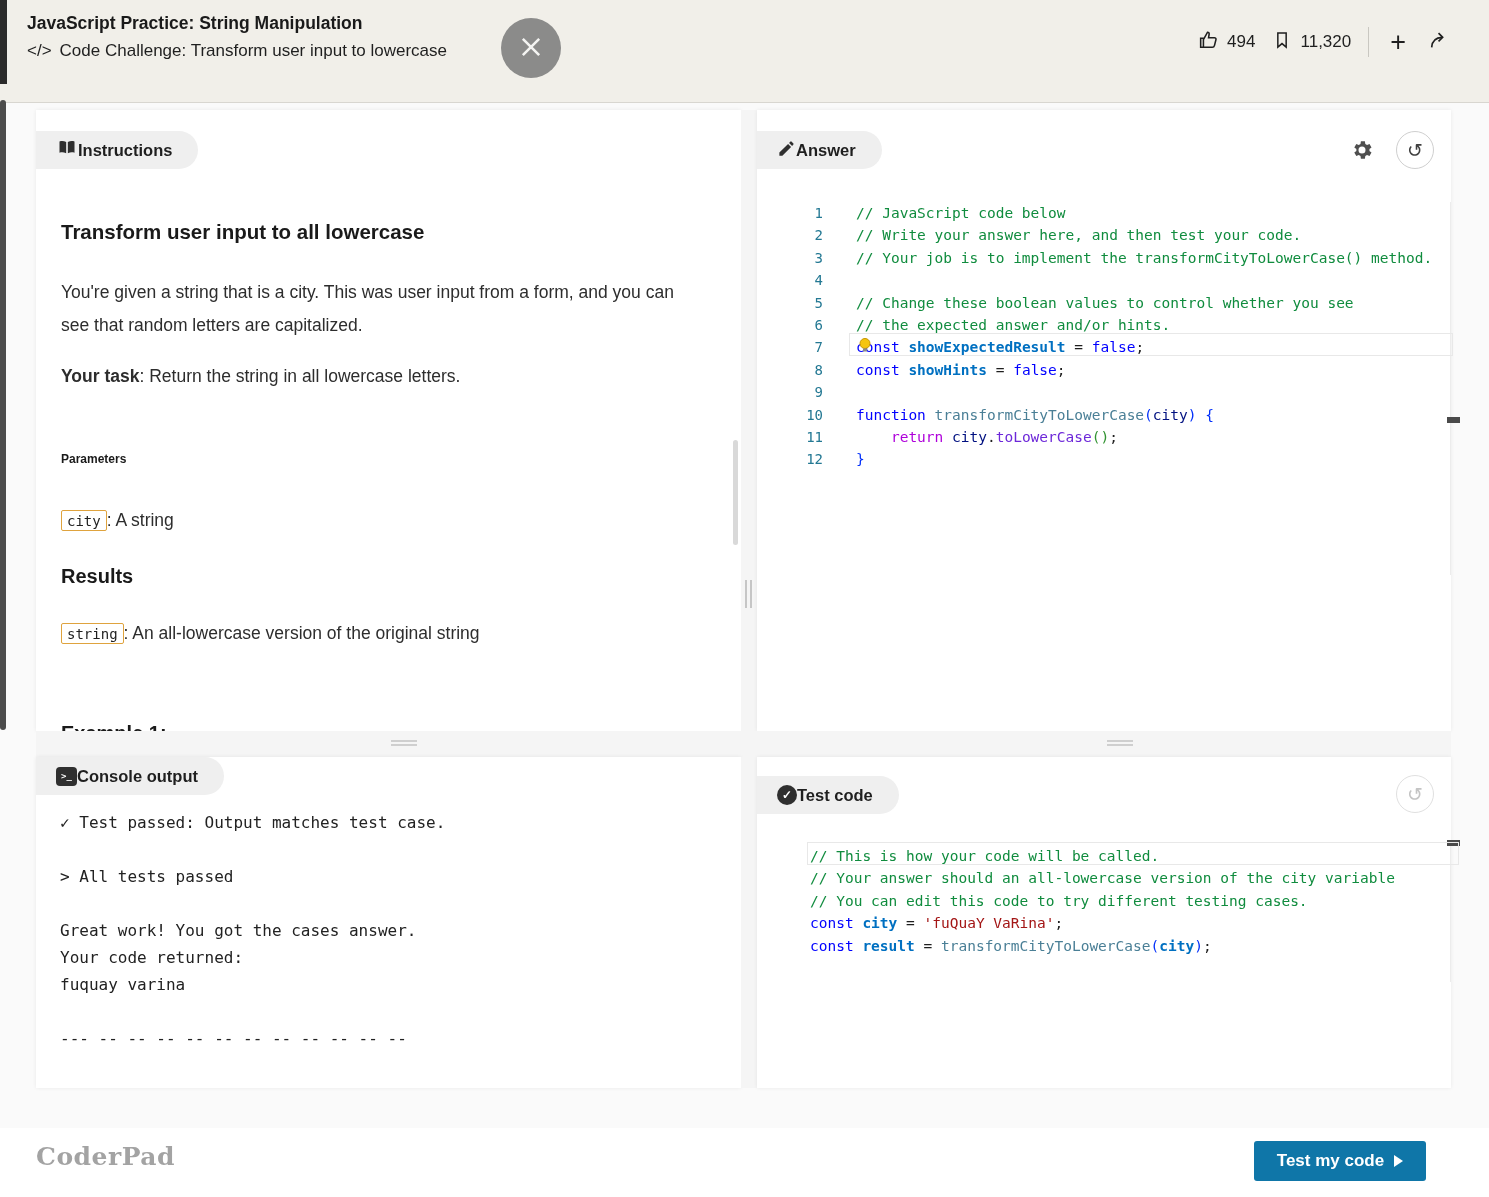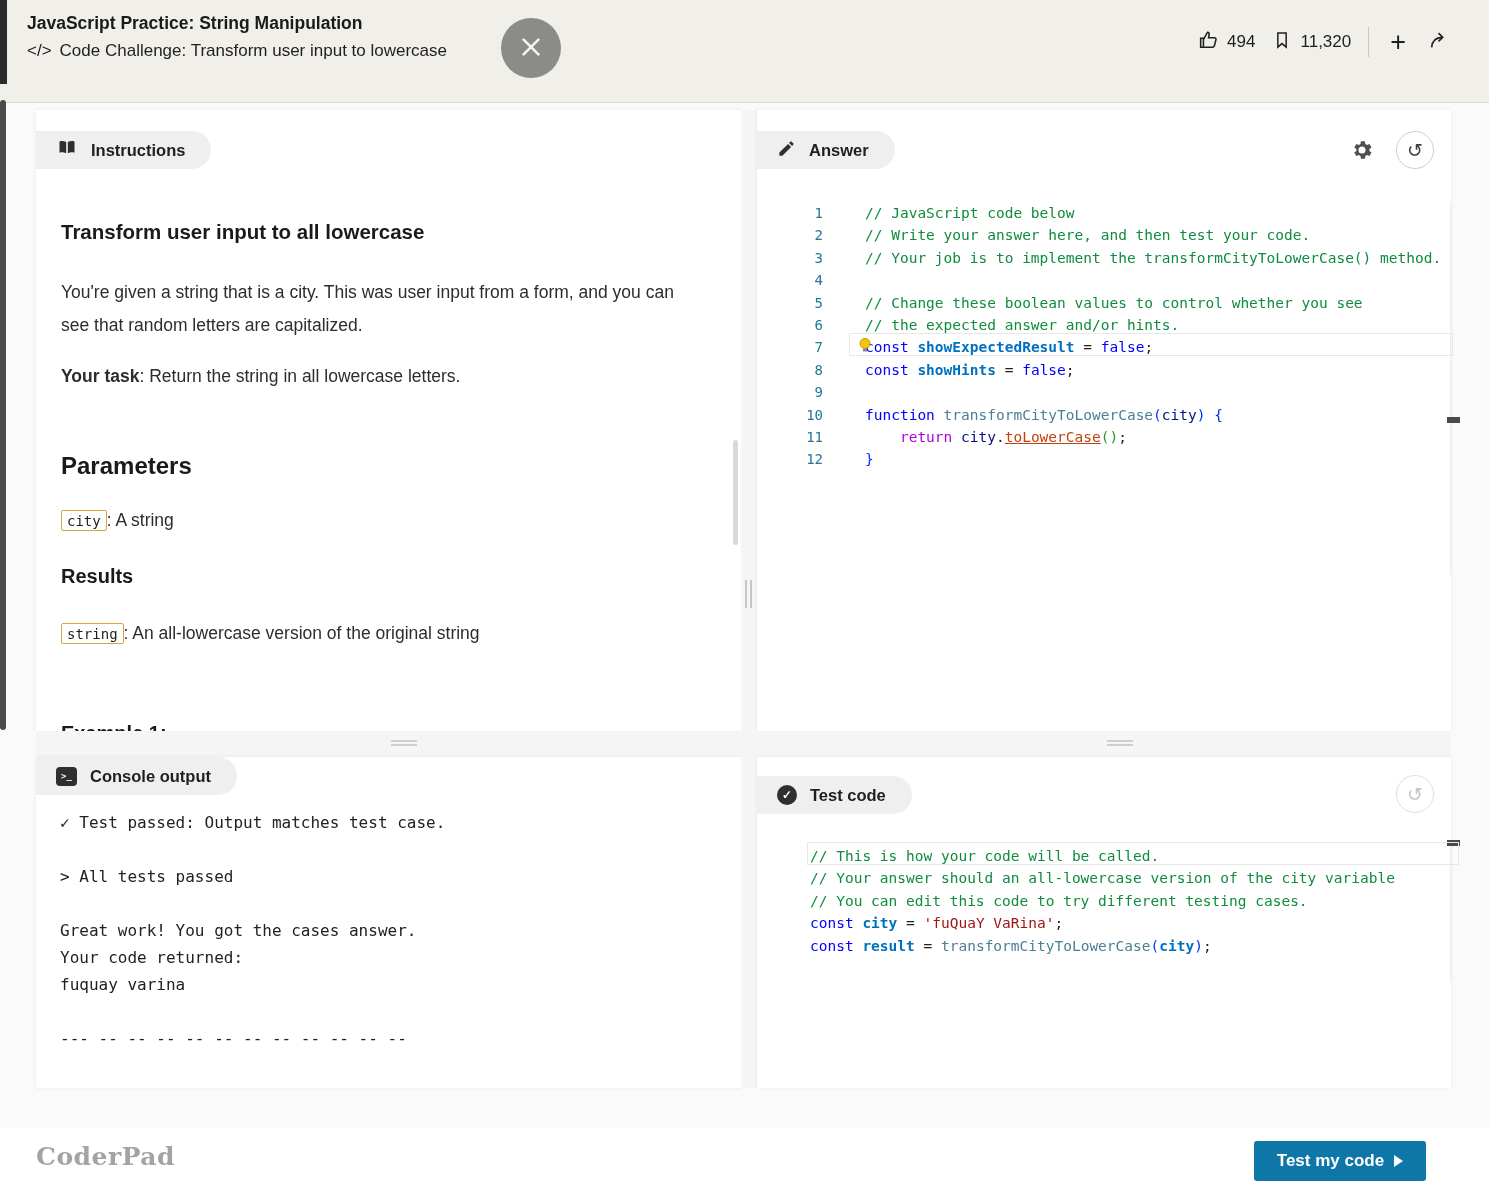--- a/index.html
+++ b/index.html
@@ -29,45 +29,45 @@
   .vhandle span { width:2px; height:28px; background:#c6c6c6; display:block; }
   .hdivider { position:absolute; left:36px; top:731px; width:1415px; height:26px; background:#f5f5f5; }
   .hhandle { position:absolute; top:9px; display:flex; flex-direction:column; gap:2px; }
   .hhandle span { width:26px; height:2px; background:#cfcfcf; display:block; }
   
   .panel { position:absolute; background:#fff; box-shadow:0 0 4px rgba(0,0,0,0.07); }
   #instructions { left:36px; top:110px; width:705px; height:621px; overflow:hidden; }
   #answer { left:757px; top:110px; width:694px; height:621px; }
   #console { left:36px; top:757px; width:705px; height:331px; overflow:hidden; }
   #testcode { left:757px; top:757px; width:694px; height:331px; }
-  .tab { position:absolute; left:0; height:38px; display:inline-flex; align-items:center; gap:13px;
+  .tab { position:absolute; left:0; height:38px; display:inline-flex; align-items:center; 
     padding:0 26px 0 20px; background:#efefef; border-radius:0 19px 19px 0;
     font-size:16.5px; font-weight:600; color:#1f1f1f; cursor:pointer; white-space:nowrap; }
   
   .ins-h1 { position:absolute; left:25px; top:110px; font-size:20.5px; font-weight:bold; color:#1a1a1a; }
   .ins-p { position:absolute; left:25px; top:166px; width:640px; font-size:17.5px; line-height:33px; color:#2d2d2d; }
   .ins-task { position:absolute; left:25px; top:256px; font-size:17.5px; color:#2d2d2d; }
-  .ins-h2a { position:absolute; left:25px; top:342px; font-size:24px; font-weight:bold; color:#1a1a1a; }
+  .ins-h2a { position:absolute; left:25px; top:342px; font-size:12px; font-weight:bold; color:#1a1a1a; }
   .ins-param { position:absolute; left:25px; top:400px; font-size:17.5px; color:#2d2d2d; }
   .ins-h2b { position:absolute; left:25px; top:455px; font-size:20px; font-weight:bold; color:#1a1a1a; }
   .ins-result { position:absolute; left:25px; top:513px; font-size:17.5px; color:#2d2d2d; }
   .ins-h2c { position:absolute; left:25px; top:612px; font-size:20px; font-weight:bold; color:#1a1a1a; }
   .chip { font-family:"DejaVu Sans Mono", monospace; font-size:14px; border:1px solid #dfa33e;
     padding:2px 5px 1px; border-radius:2px; color:#1f1f1f; background:#fff; }
   .ins-scroll { position:absolute; right:3px; top:330px; width:5px; height:105px; background:#d9d9d9; border-radius:3px; }
   
   .gear-btn { position:absolute; right:77px; top:28px; }
   .reset-btn { position:absolute; right:17px; top:21px; width:38px; height:38px; border-radius:50%;
     border:1px solid #cfcfcf; background:#fff; cursor:pointer; font-size:19px; color:#3f3f3f;
     display:flex; align-items:center; justify-content:center; }
   .reset-btn.disabled { border-color:#e0e0e0; color:#c4c4c4; }
   .editor { position:absolute; left:0; top:92px; right:0; font-family:"DejaVu Sans Mono", monospace; font-size:14.5px; }
   .ed-row { display:flex; height:22.4px; line-height:22.4px; position:relative; z-index:2; }
   .ln { width:66px; text-align:right; color:#237893; font-size:14px; flex:none; }
-  .code { margin-left:42px; white-space:pre;text-align:center; }
+  .code { margin-left:33px; white-space:pre;text-align:center; }
   .curline-box { position:absolute; left:92px; top:223px; width:604px; height:23px;
     border:1px solid #e8e8e8; z-index:1; }
   .bulb { position:absolute; left:101px; top:227px; z-index:3; }
   .ed-vline { position:absolute; left:693px; top:92px; width:1px; height:373px; background:#ececec; }
   .ed-marker { position:absolute; left:690px; top:307px; width:13px; height:6px; background:#4a4a4a; }
   
   .con-lines { position:absolute; left:24px; top:52px; font-family:"DejaVu Sans Mono", monospace;
     font-size:16px; color:#222; }
   .con-line { height:27px; line-height:27px; white-space:pre; }
   .term-icon { width:21px; height:19px; background:#2f2f2f; border-radius:4px; color:#fff;
@@ -78,21 +78,21 @@
   
   .editor2 { position:absolute; left:53px; top:88px; font-family:"DejaVu Sans Mono", monospace; font-size:14.5px; }
   .ed2-row { height:22.4px; line-height:22.4px; white-space:pre; position:relative; z-index:2; }
   .curline-box2 { position:absolute; left:50px; top:85px; width:652px; height:23px; border:1px solid #e8e8e8; z-index:1; }
   .ed2-vline { position:absolute; left:693px; top:85px; width:1px; height:140px; background:#ececec; }
   .ed2-marker { position:absolute; left:690px; top:83px; width:13px; height:6px; background:#4a4a4a; }
   
   .tok-com { color:#108c3e; } .tok-kw { color:#0000ff; } .tok-var { color:#0070c1; font-weight:bold; }
   .tok-val { color:#0000ff; } .tok-fn { color:#4a7f96; } .tok-param { color:#001080; }
   .tok-pb { color:#0431fa; } .tok-pg { color:#319331; } .tok-ret { color:#af00db; }
-  .tok-meth { color:#c2410c;text-decoration:underline; } .tok-plain { color:#1f1f1f; } .tok-str { color:#a31515; }
+  .tok-meth { color:#6d28d9; } .tok-plain { color:#1f1f1f; } .tok-str { color:#a31515; }
   
   .footer-white { position:absolute; left:0; top:1128px; width:1489px; height:69px; background:#fff; }
   .brand { position:absolute; left:36px; top:14px; font-family:"DejaVu Serif", serif; font-weight:bold;
     font-size:25px; color:#a3a3a3; letter-spacing:0.5px; }
   .test-btn { position:absolute; left:1254px; top:13px; width:172px; height:40px; border:none; border-radius:3px;
     color:#fff; font-family:"Liberation Sans", sans-serif; font-size:17px; font-weight:bold; cursor:pointer;
     display:flex; align-items:center; justify-content:center; gap:10px; }
   .play-tri { width:0; height:0; border-left:9px solid #fff; border-top:6px solid transparent; border-bottom:6px solid transparent; }
 </style>
 </head>

